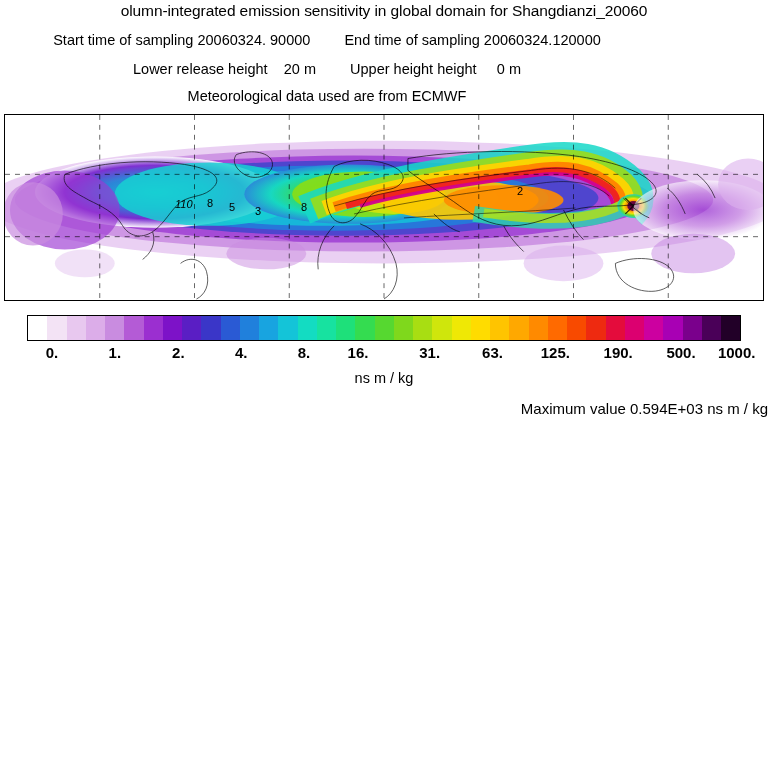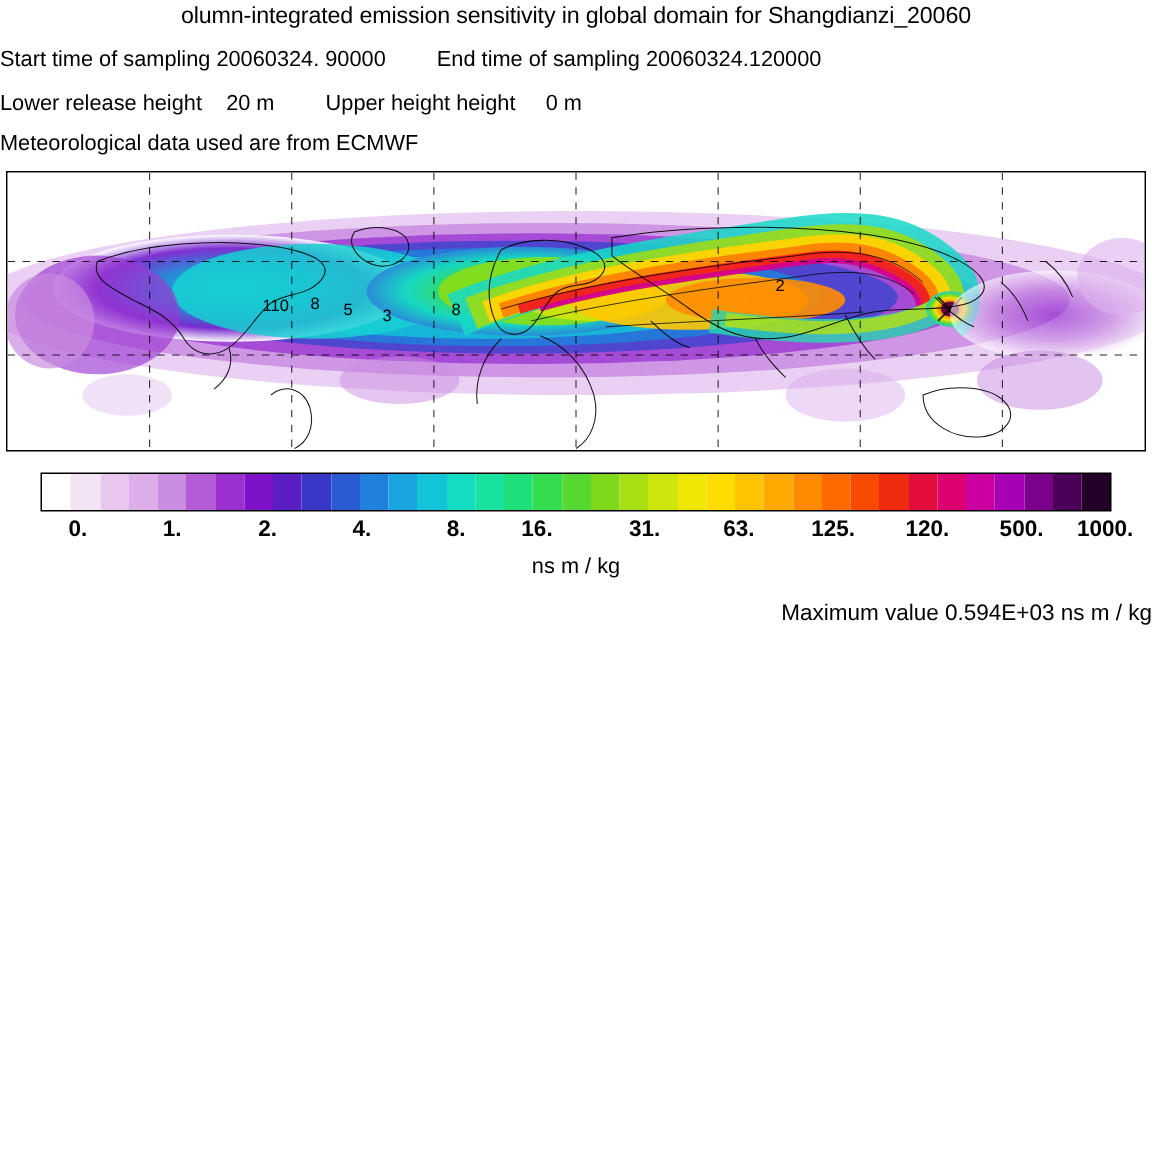--- a/index.html
+++ b/index.html
@@ -27,20 +27,21 @@
     text-align: center;
     font-size: 15.5px;
     font-weight: normal;
     white-space: nowrap;
     letter-spacing: -0.1px;
   }
   .subline {
     position: absolute;
     left: 0;
     width: 654px;
+    text-align: center;
     font-size: 14.5px;
     white-space: nowrap;
   }
   .subline1 { top: 32px; }
   .subline2 { top: 61px; }
   .subline3 { top: 88px; }
   .sub-gap   { display: inline-block; width: 26px; }
 
   
   .map-frame {
@@ -259,21 +260,21 @@
         <line x1="665" y1="0" x2="665" y2="187"></line>
       </g>
 
       <g stroke="#000" stroke-width="0.6" fill="none" opacity="0.85">
         <path d="M330,92 C390,74 460,64 528,56 C566,50 592,56 612,74"></path>
         <path d="M350,100 C410,86 470,78 530,70 C566,64 590,68 606,82"></path>
         <path d="M400,104 C460,100 520,98 572,94"></path>
       </g>
     </svg>
 
-    <span class="contour-label" style="left:170px; top:83px;">110</span>
+    <span class="contour-label" style="left:170px; top:83px;font-style:italic;">110</span>
     <span class="contour-label" style="left:202px; top:82px;">8</span>
     <span class="contour-label" style="left:224px; top:86px;">5</span>
     <span class="contour-label" style="left:250px; top:90px;">3</span>
     <span class="contour-label" style="left:296px; top:86px;">8</span>
     <span class="contour-label" style="left:512px; top:70px;">2</span>
   </div>
 
   <div class="cbar-wrap">
       <div class="cbar-cell" style="background: rgb(255, 255, 255);"></div>
       <div class="cbar-cell" style="background: rgb(243, 227, 245);"></div>
@@ -316,21 +317,21 @@
   <div class="cbar-labels">
       <span class="cbar-label" style="left: 51.99px;">0.</span>
       <span class="cbar-label" style="left: 114.822px;">1.</span>
       <span class="cbar-label" style="left: 178.368px;">2.</span>
       <span class="cbar-label" style="left: 241.2px;">4.</span>
       <span class="cbar-label" style="left: 304.032px;">8.</span>
       <span class="cbar-label" style="left: 358px; text-align: center;">16.</span>
       <span class="cbar-label" style="left: 429.696px;">31.</span>
       <span class="cbar-label" style="left: 492.528px;">63.</span>
       <span class="cbar-label" style="left: 555.36px;">125.</span>
-      <span class="cbar-label" style="left: 618.192px;">120.</span>
+      <span class="cbar-label" style="left: 618.192px;">190.</span>
       <span class="cbar-label" style="left: 681.024px;">500.</span>
       <span class="cbar-label" style="left: 736.716px; text-align: center;">1000.</span>
     </div>
 
   <div class="units">ns m / kg</div>
   <div class="maxval">Maximum value  0.594E+03 ns m / kg</div>
 
 </div>
 
 </body></html>

